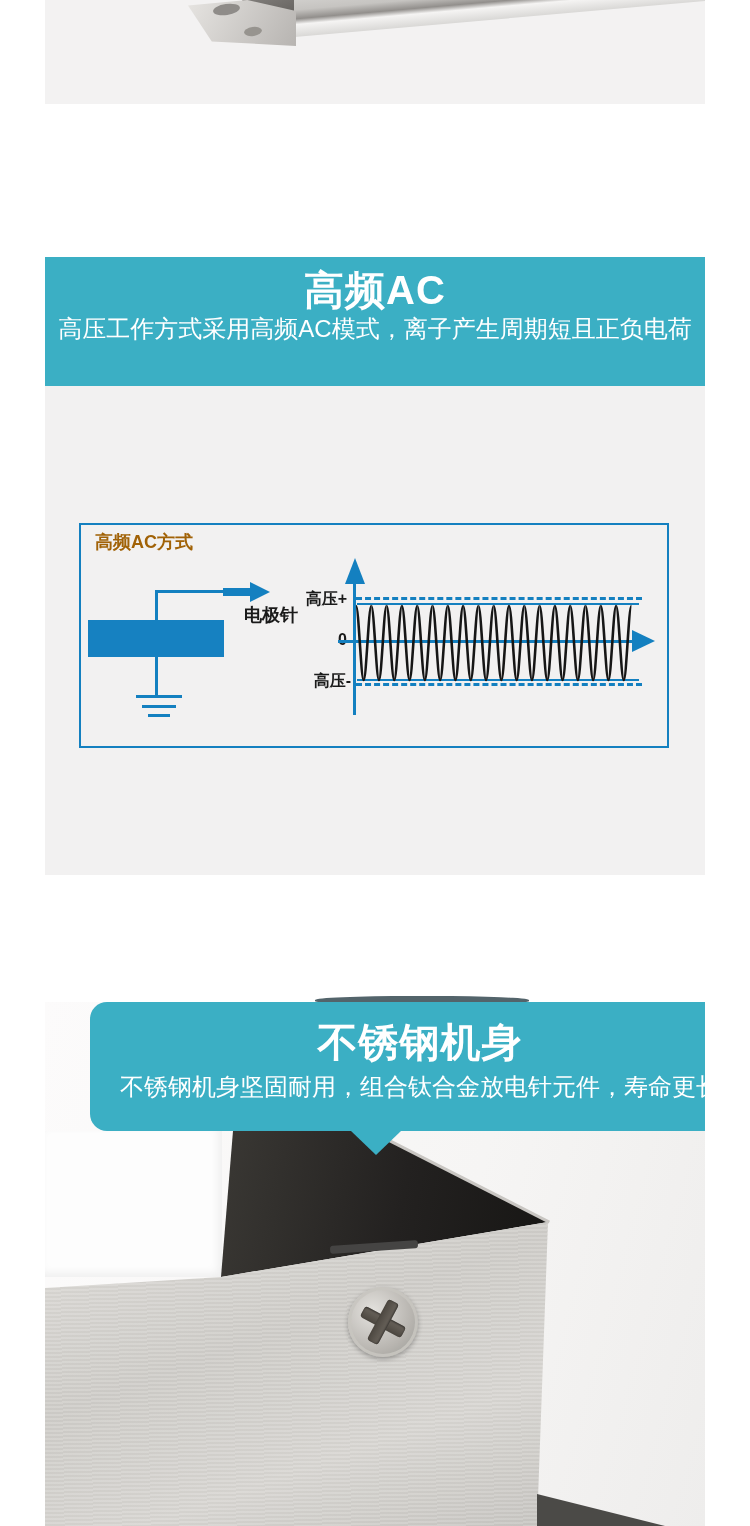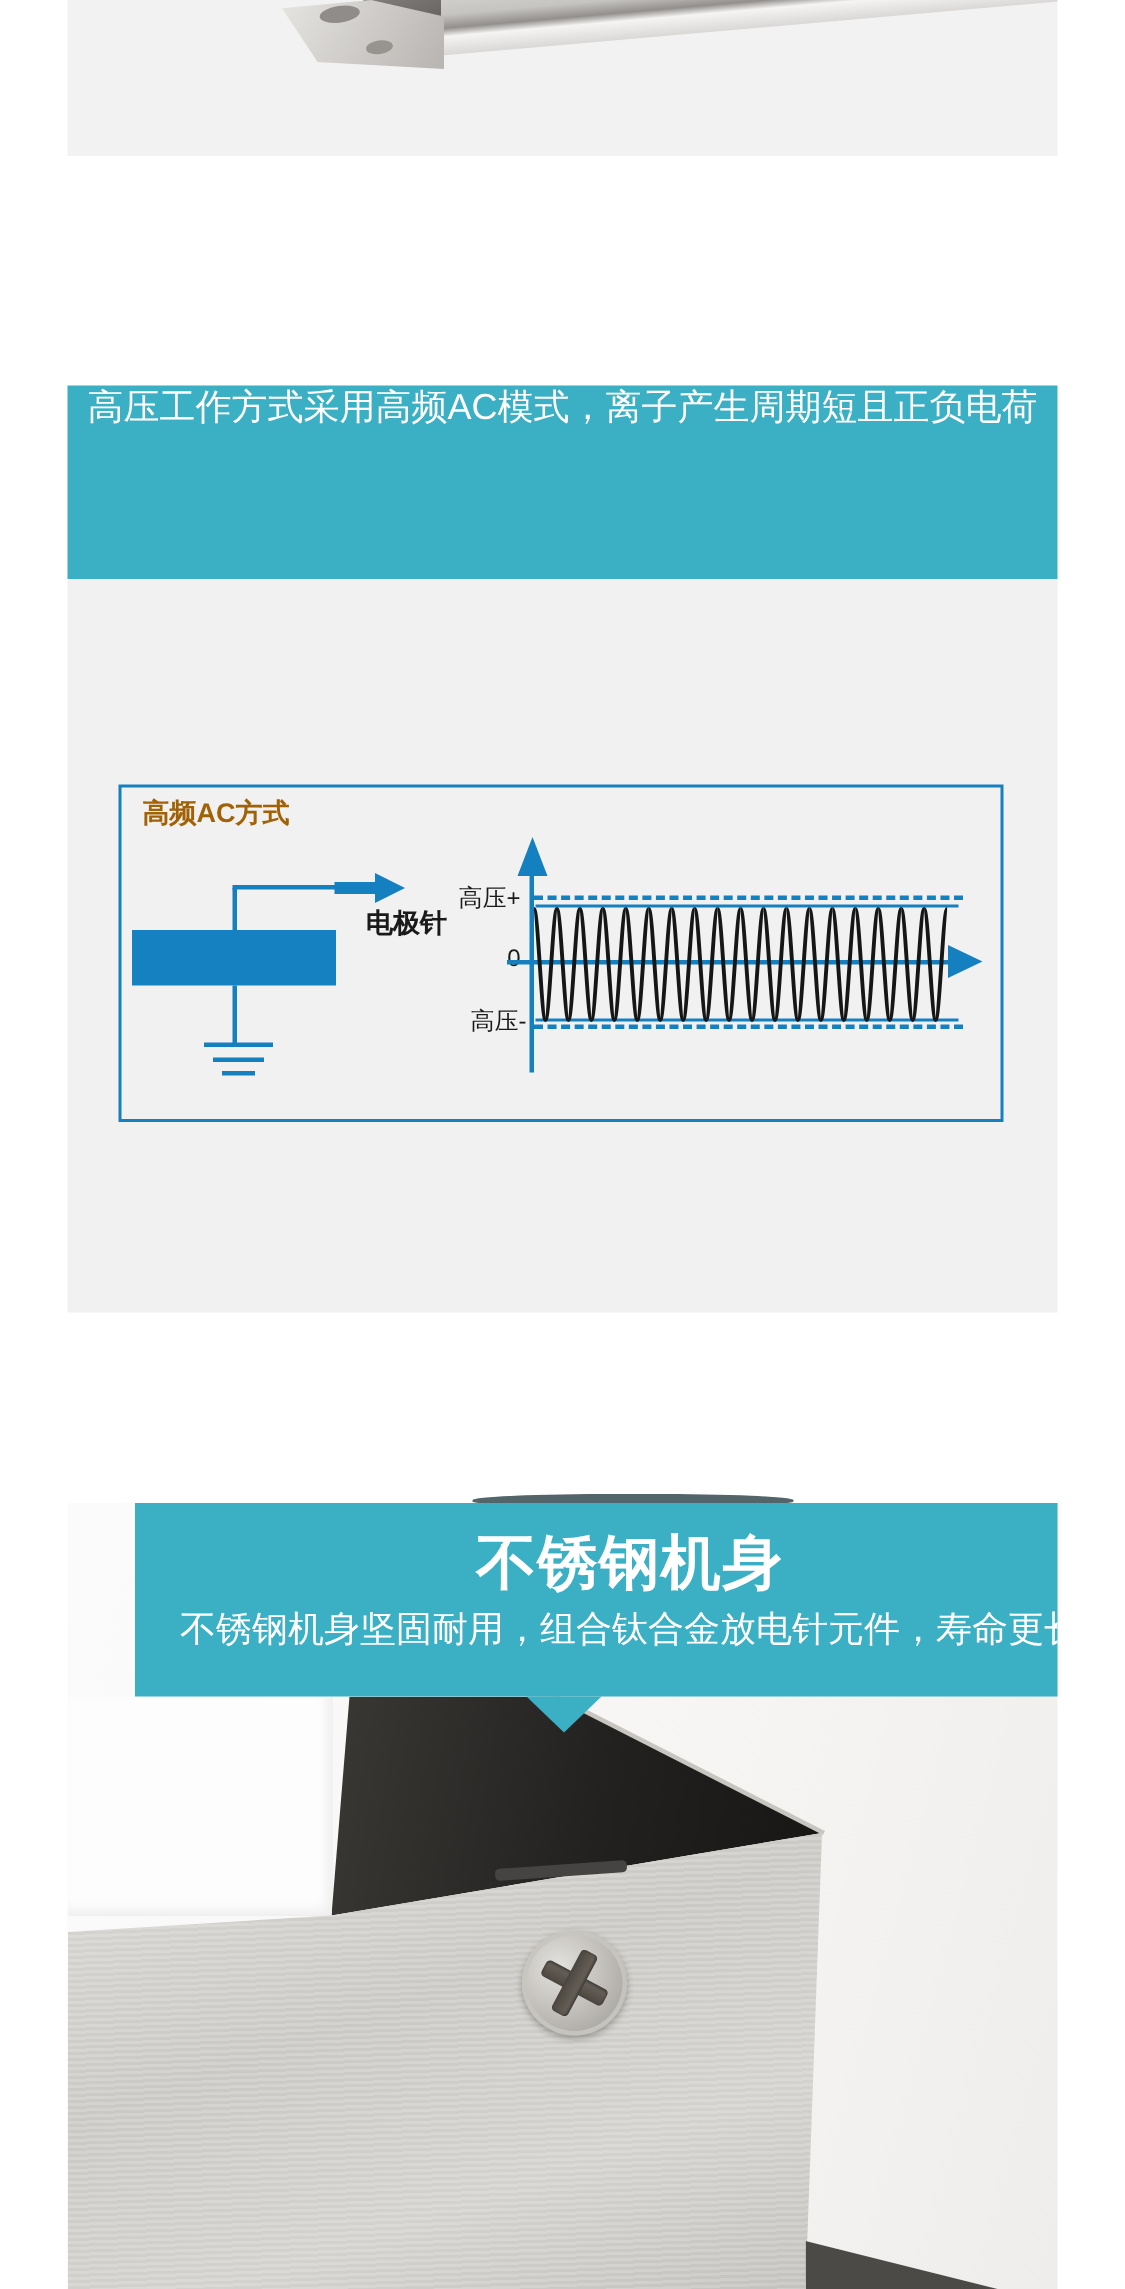--- a/index.html
+++ b/index.html
@@ -14,21 +14,21 @@
   .bracket-dark{left:197px;top:0;width:52px;height:42px;clip-path:polygon(0 0,100% 0,100% 95%,40% 70%);
     background:linear-gradient(160deg,#817e7b,#4e4b48);}
   .plate{left:143px;top:0;width:108px;height:46px;clip-path:polygon(0 12%,55% 0,100% 24%,100% 100%,22% 90%);
     background:linear-gradient(120deg,#e6e4e1,#b7b4b1);}
   .hole1{left:168px;top:4px;width:27px;height:11px;border-radius:50%;background:#8f8c89;transform:rotate(-8deg);}
   .hole2{left:199px;top:27px;width:18px;height:9px;border-radius:50%;background:#97948f;transform:rotate(-8deg);}
 
   
   .banner{left:45px;width:660px;height:129px;background:#3bafc4;color:#ffffff;text-align:center;overflow:hidden;}
   .banner-ac{top:257px;}
-  .banner-steel{top:0;}
+  .banner-steel{top:0;border-radius:17px;}
   .banner-title{font-size:40px;font-weight:bold;letter-spacing:1px;}
   .banner-ac .banner-title{margin-top:9px;line-height:48px;}
   .banner-steel .banner-title{margin-top:16px;line-height:48px;}
   .banner-body{font-size:24px;line-height:30px;font-weight:normal;}
   .banner-steel .banner-body{margin-top:6px;}
   .tri{width:0;height:0;border-left:25px solid transparent;border-right:25px solid transparent;border-top:24px solid #3bafc4;}
   .tri-ac{left:350px;top:386px;}
   .tri-steel{left:306px;top:129px;}
 
   
@@ -41,21 +41,21 @@
   .ehline{left:110px;top:204px;width:72px;height:3px;}
   .eshaft{left:178px;top:202px;width:28px;height:8px;}
   .ehead{left:205px;top:196px;width:0;height:0;border-top:10px solid transparent;border-bottom:10px solid transparent;border-left:20px solid #1480c0;}
   .elabel{left:199px;top:217px;font-size:18px;font-weight:bold;color:#1a1a1a;}
   .griser{left:110px;top:271px;width:3px;height:40px;}
   .g1{left:91px;top:309px;width:46px;height:3px;}
   .g2{left:97px;top:319px;width:34px;height:3px;}
   .g3{left:103px;top:328px;width:22px;height:3px;}
   .vaxis{left:308px;top:196px;width:3px;height:133px;}
   .vhead{left:300px;top:172px;width:0;height:0;border-left:10px solid transparent;border-right:10px solid transparent;border-bottom:26px solid #1480c0;}
-  .lab{font-size:16px;font-weight:normal;color:#1a1a1a;text-align:right;width:50px;}
+  .lab{font-size:16px;font-weight:bold;color:#1a1a1a;text-align:right;width:50px;}
   .labp{left:252px;top:203px;}
   .lab0{left:252px;top:245px;}
   .labm{left:256px;top:285px;}
   .dash-top{left:311px;top:211px;width:286px;border-top:3px dashed #1480c0;}
   .sol-top{left:312px;top:217px;width:282px;height:2px;}
   .sol-bot{left:312px;top:293px;width:282px;height:2px;}
   .dash-bot{left:311px;top:297px;width:286px;border-top:3px dashed #1480c0;}
   .zline{left:293px;top:254px;width:296px;height:3px;}
   .zhead{left:587px;top:244px;width:0;height:0;border-top:11px solid transparent;border-bottom:11px solid transparent;border-left:23px solid #1480c0;}
   .wave{left:311px;top:214px;}
@@ -93,20 +93,21 @@
 
   <div class="abs photo-top">
     <div class="abs bar-body"></div>
     <div class="abs bracket-dark"></div>
     <div class="abs plate"></div>
     <div class="abs hole1"></div>
     <div class="abs hole2"></div>
   </div>
 
   <div class="abs banner banner-ac">
+    <div class="banner-title">高频AC</div>
     <div class="banner-body">高压工作方式采用高频AC模式，离子产生周期短且正负电荷</div>
   </div>
   <div class="abs tri tri-ac"></div>
 
   <div class="abs section-diagram">
     <div class="abs dbox"></div>
     <div class="abs dtitle">高频AC方式</div>
 
     <div class="abs erect"></div>
     <div class="abs eriser blue"></div>

